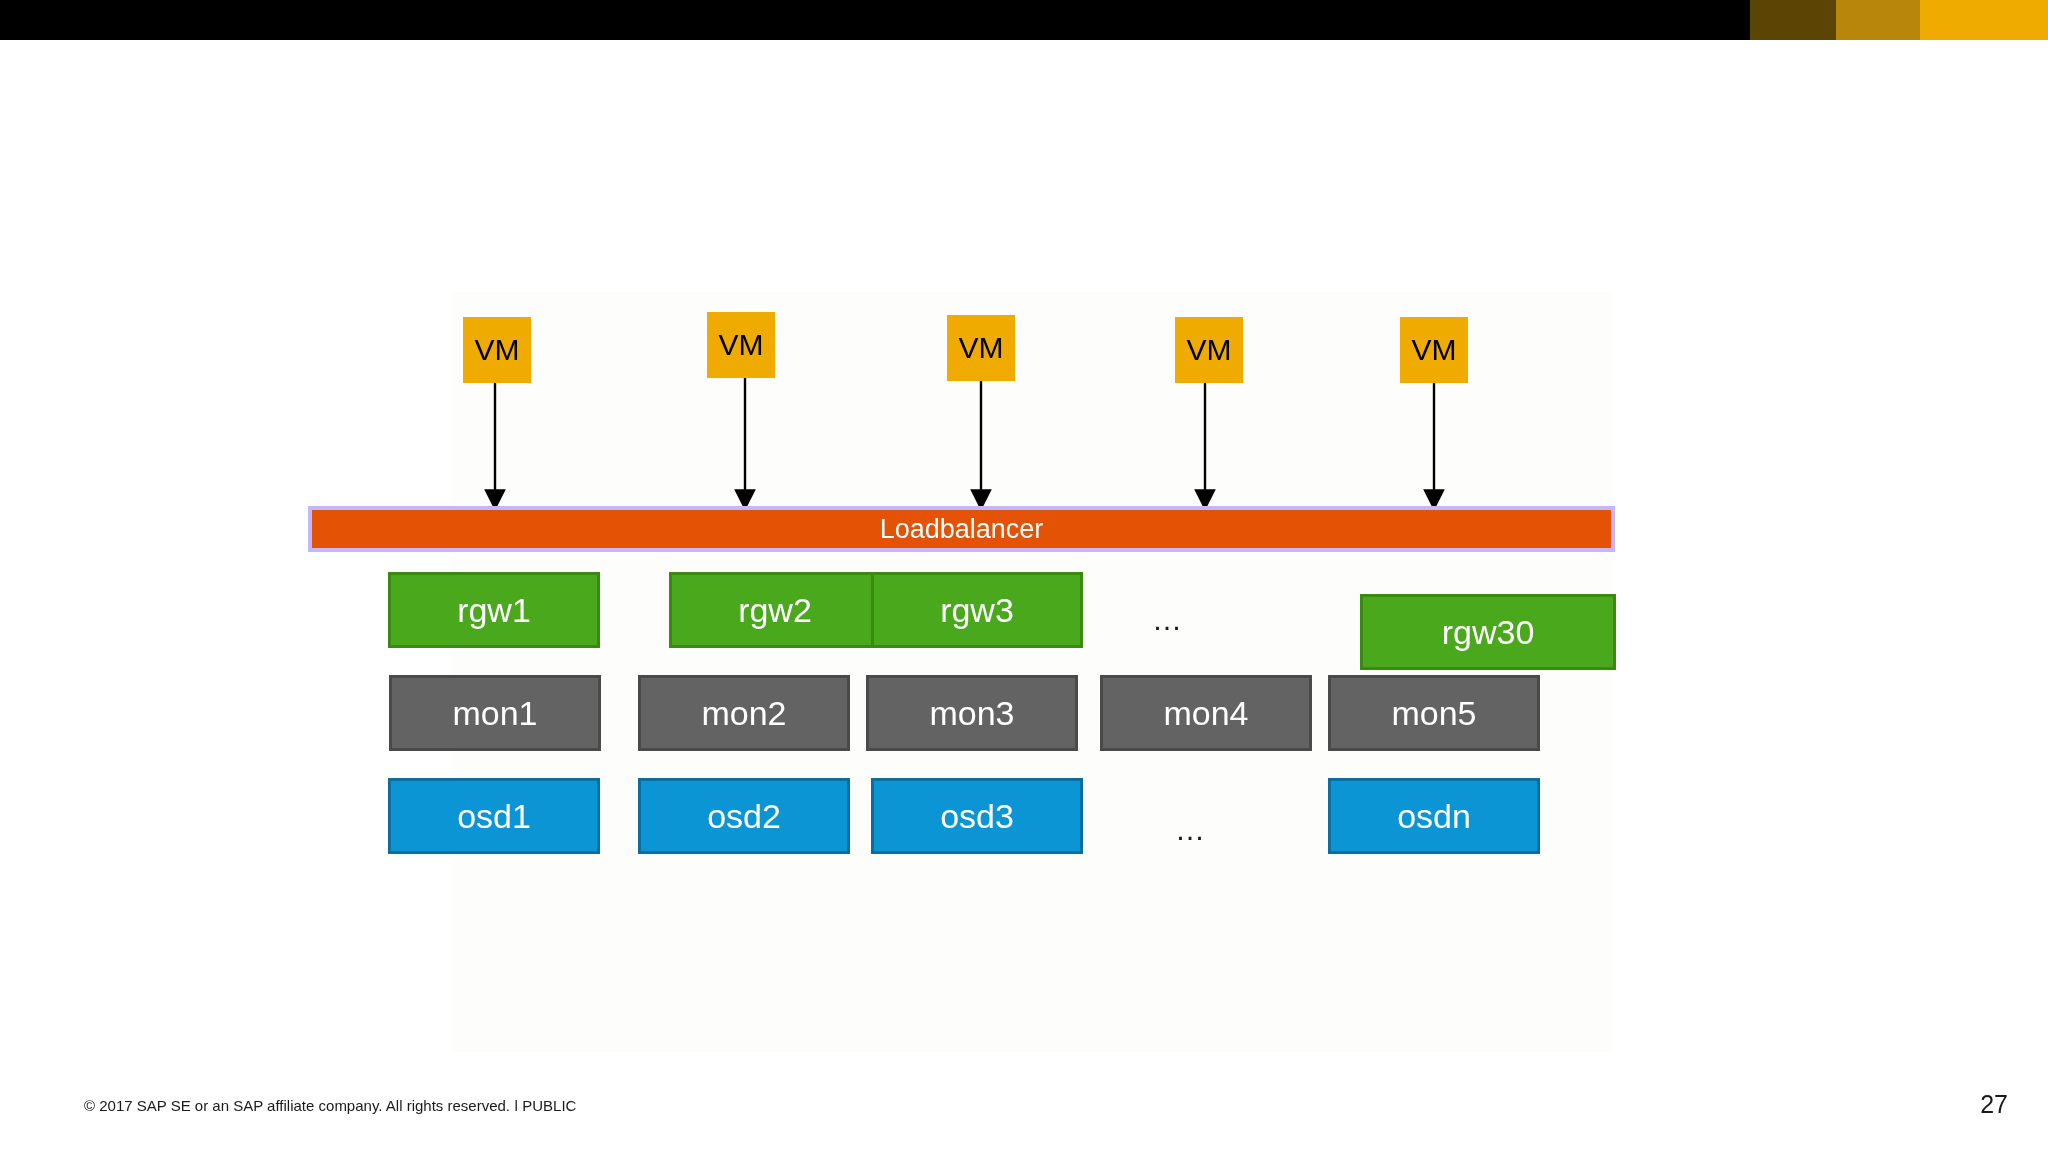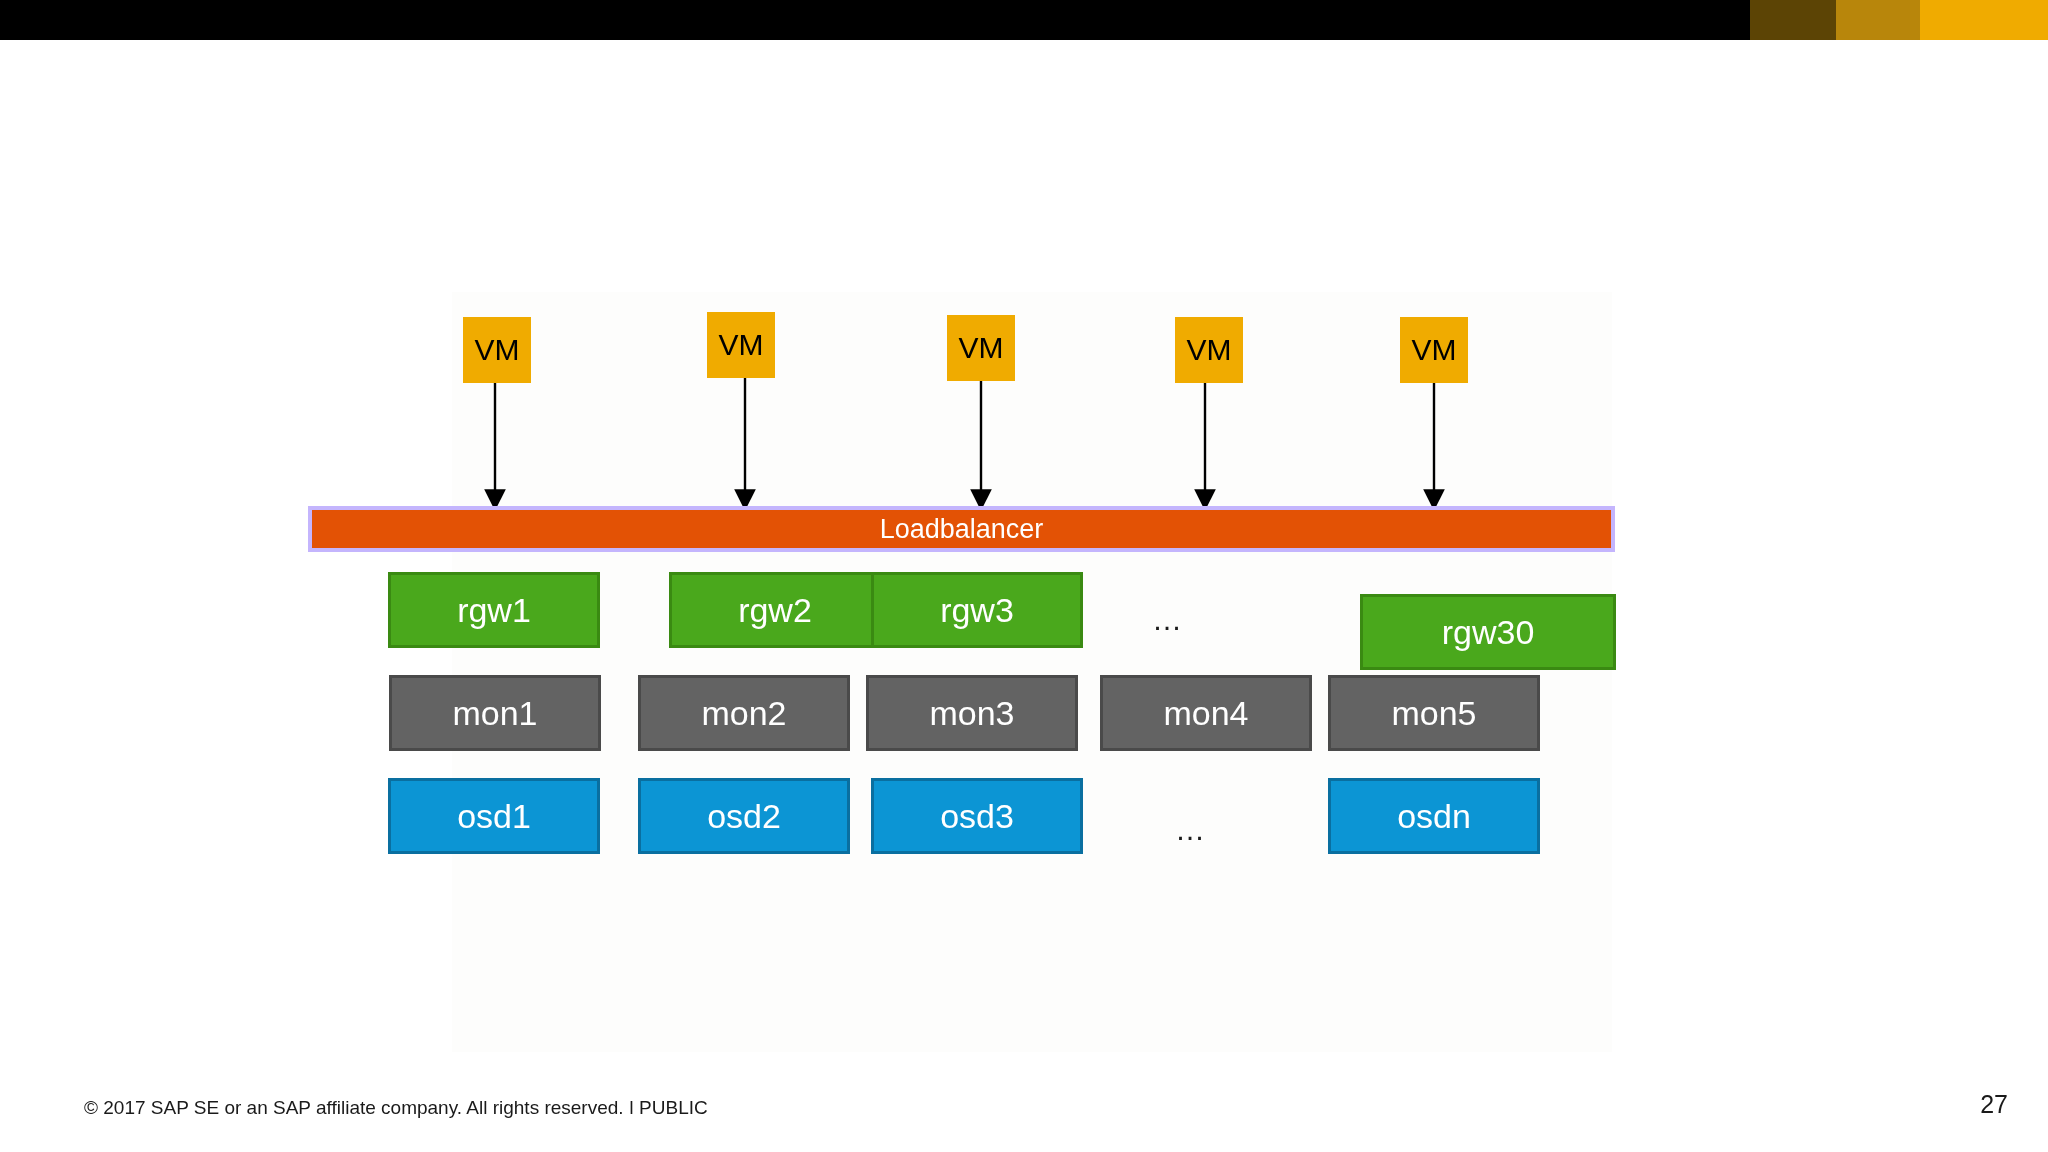--- a/index.html
+++ b/index.html
@@ -125,21 +125,21 @@
     color: #1a1a1a;
     font-size: 30px;
     letter-spacing: 2px;
     line-height: 1;
   }
 
   
   #footer-copy {
     position: absolute;
     left: 84px; top: 1097px;
-    font-size: 19px;
+    font-size: 15px;
     color: #1a1a1a;
     white-space: nowrap;
   }
   #page-number {
     position: absolute;
     right: 40px; top: 1090px;
     font-size: 25px;
     color: #1a1a1a;
   }
 </style>

